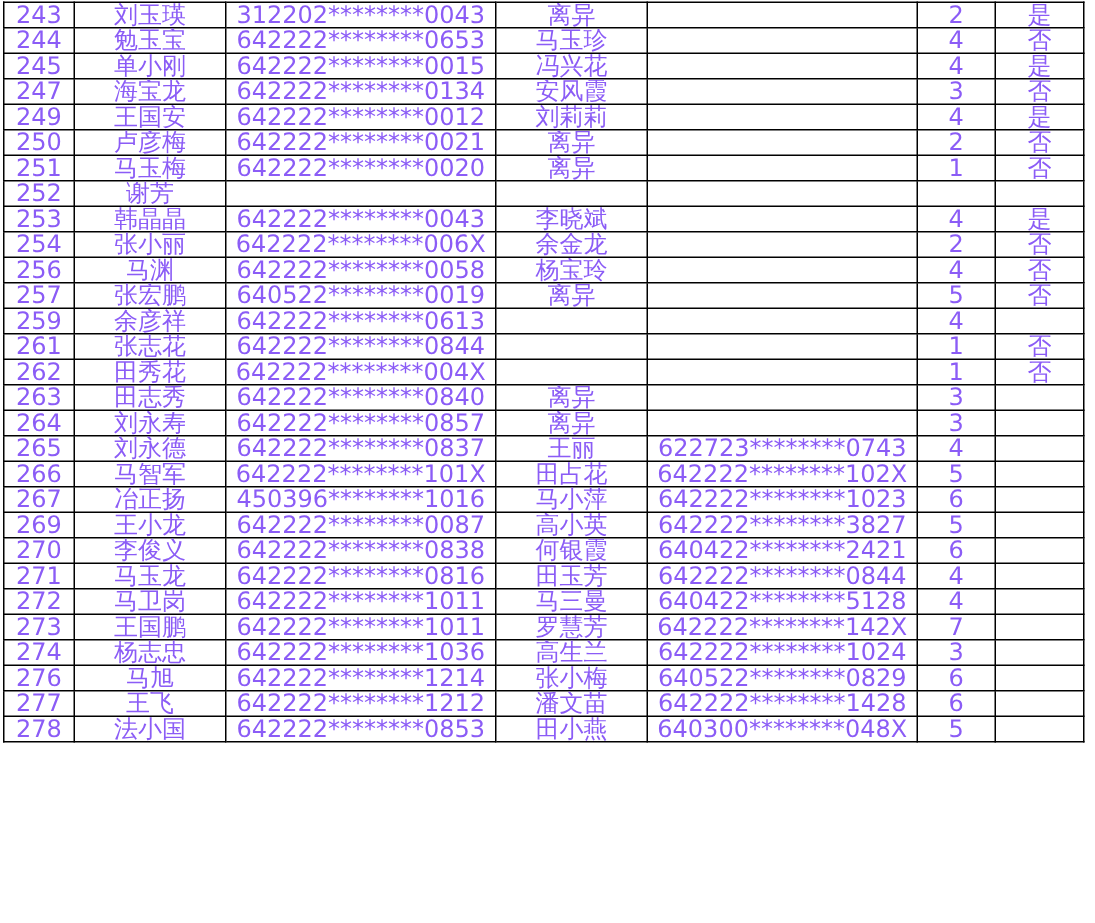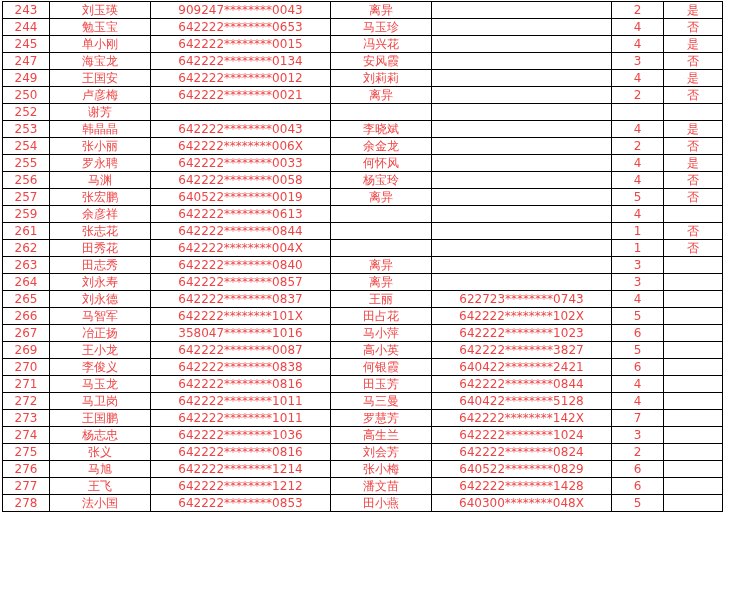--- a/index.html
+++ b/index.html
@@ -13,22 +13,22 @@
   .sheet {
     position: absolute;
     left: 2px;
     top: 1px;
   }
   table.grid {
     border-collapse: collapse;
     table-layout: fixed;
     width: 720px;
     font-family: "DejaVu Sans", "Liberation Sans", sans-serif;
-    font-size: 12px;
-    color: #ef4444;
+    font-size: 16px;
+    color: #8b5cf6;
   }
   table.grid td {
     border: 1px solid #000000;
     height: 16px;
     padding: 0;
     margin: 0;
     text-align: center;
     vertical-align: middle;
     white-space: nowrap;
     overflow: hidden;
@@ -50,21 +50,21 @@
       <col style="width:180px">
       <col style="width:101px">
       <col style="width:180px">
       <col style="width:52px">
       <col style="width:59px">
     </colgroup>
     <tbody>
         <tr>
           <td class="c-num">243</td>
           <td class="c-name">刘玉瑛</td>
-          <td class="c-id">909247********0043</td>
+          <td class="c-id">312202********0043</td>
           <td class="c-spouse">离异</td>
           <td class="c-spouseid"></td>
           <td class="c-count">2</td>
           <td class="c-flag">是</td>
         </tr>
         <tr>
           <td class="c-num">244</td>
           <td class="c-name">勉玉宝</td>
           <td class="c-id">642222********0653</td>
           <td class="c-spouse">马玉珍</td>
@@ -102,20 +102,29 @@
         <tr>
           <td class="c-num">250</td>
           <td class="c-name">卢彦梅</td>
           <td class="c-id">642222********0021</td>
           <td class="c-spouse">离异</td>
           <td class="c-spouseid"></td>
           <td class="c-count">2</td>
           <td class="c-flag">否</td>
         </tr>
         <tr>
+          <td class="c-num">251</td>
+          <td class="c-name">马玉梅</td>
+          <td class="c-id">642222********0020</td>
+          <td class="c-spouse">离异</td>
+          <td class="c-spouseid"></td>
+          <td class="c-count">1</td>
+          <td class="c-flag">否</td>
+        </tr>
+        <tr>
           <td class="c-num">252</td>
           <td class="c-name">谢芳</td>
           <td class="c-id"></td>
           <td class="c-spouse"></td>
           <td class="c-spouseid"></td>
           <td class="c-count"></td>
           <td class="c-flag"></td>
         </tr>
         <tr>
           <td class="c-num">253</td>
@@ -127,29 +136,20 @@
           <td class="c-flag">是</td>
         </tr>
         <tr>
           <td class="c-num">254</td>
           <td class="c-name">张小丽</td>
           <td class="c-id">642222********006X</td>
           <td class="c-spouse">余金龙</td>
           <td class="c-spouseid"></td>
           <td class="c-count">2</td>
           <td class="c-flag">否</td>
-        </tr>
-        <tr>
-          <td class="c-num">255</td>
-          <td class="c-name">罗永聘</td>
-          <td class="c-id">642222********0033</td>
-          <td class="c-spouse">何怀风</td>
-          <td class="c-spouseid"></td>
-          <td class="c-count">4</td>
-          <td class="c-flag">是</td>
         </tr>
         <tr>
           <td class="c-num">256</td>
           <td class="c-name">马渊</td>
           <td class="c-id">642222********0058</td>
           <td class="c-spouse">杨宝玲</td>
           <td class="c-spouseid"></td>
           <td class="c-count">4</td>
           <td class="c-flag">否</td>
         </tr>
@@ -221,21 +221,21 @@
           <td class="c-name">马智军</td>
           <td class="c-id">642222********101X</td>
           <td class="c-spouse">田占花</td>
           <td class="c-spouseid">642222********102X</td>
           <td class="c-count">5</td>
           <td class="c-flag"></td>
         </tr>
         <tr>
           <td class="c-num">267</td>
           <td class="c-name">冶正扬</td>
-          <td class="c-id">358047********1016</td>
+          <td class="c-id">450396********1016</td>
           <td class="c-spouse">马小萍</td>
           <td class="c-spouseid">642222********1023</td>
           <td class="c-count">6</td>
           <td class="c-flag"></td>
         </tr>
         <tr>
           <td class="c-num">269</td>
           <td class="c-name">王小龙</td>
           <td class="c-id">642222********0087</td>
           <td class="c-spouse">高小英</td>
@@ -282,29 +282,20 @@
         <tr>
           <td class="c-num">274</td>
           <td class="c-name">杨志忠</td>
           <td class="c-id">642222********1036</td>
           <td class="c-spouse">高生兰</td>
           <td class="c-spouseid">642222********1024</td>
           <td class="c-count">3</td>
           <td class="c-flag"></td>
         </tr>
         <tr>
-          <td class="c-num">275</td>
-          <td class="c-name">张义</td>
-          <td class="c-id">642222********0816</td>
-          <td class="c-spouse">刘会芳</td>
-          <td class="c-spouseid">642222********0824</td>
-          <td class="c-count">2</td>
-          <td class="c-flag"></td>
-        </tr>
-        <tr>
           <td class="c-num">276</td>
           <td class="c-name">马旭</td>
           <td class="c-id">642222********1214</td>
           <td class="c-spouse">张小梅</td>
           <td class="c-spouseid">640522********0829</td>
           <td class="c-count">6</td>
           <td class="c-flag"></td>
         </tr>
         <tr>
           <td class="c-num">277</td>

